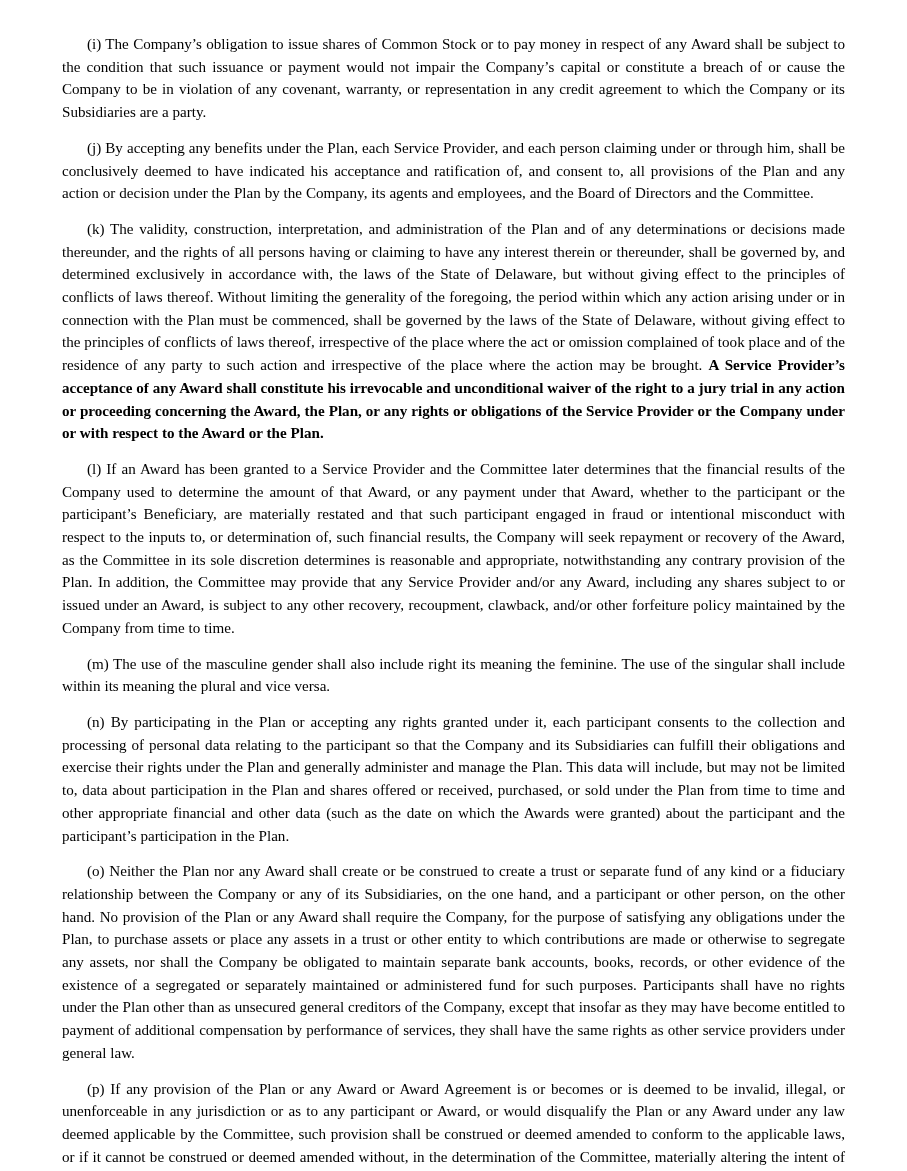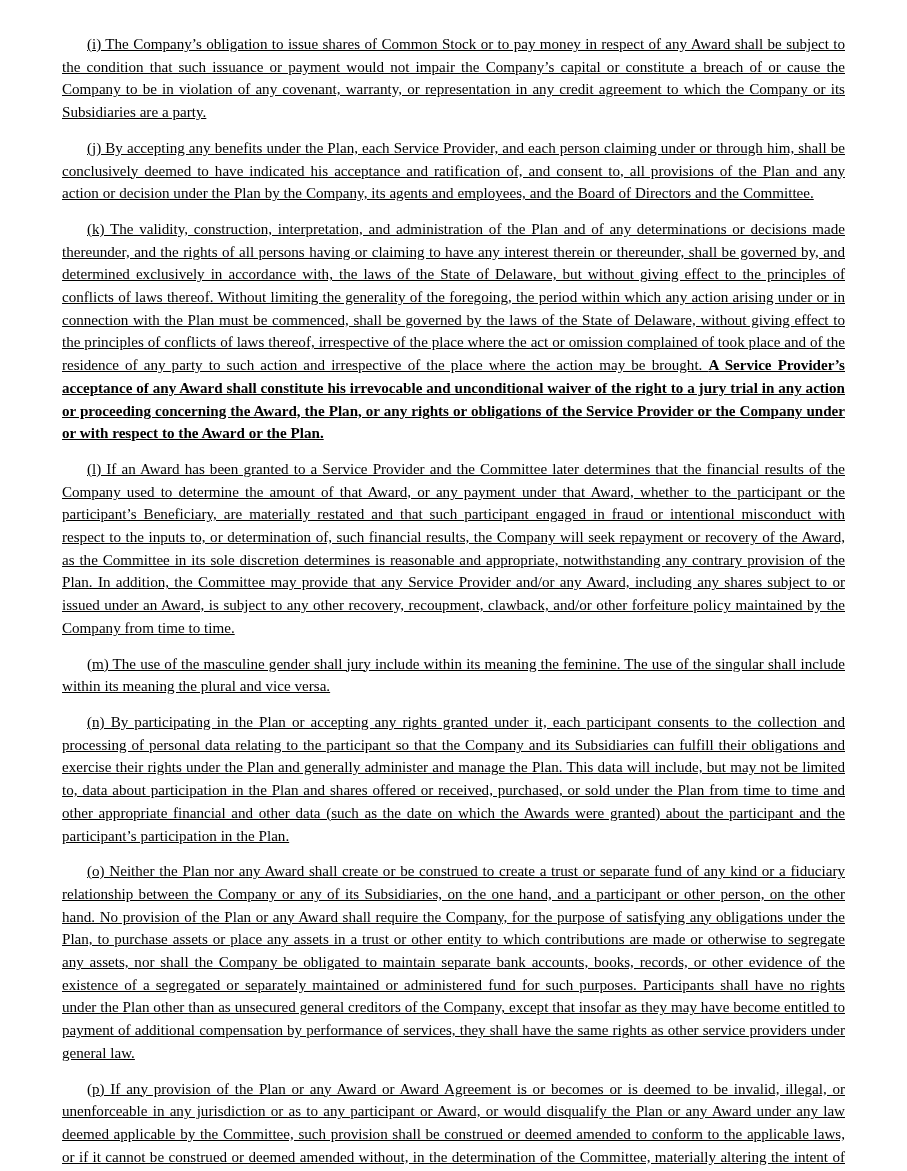--- a/index.html
+++ b/index.html
@@ -29,21 +29,20 @@
   .para {
     margin: 0 0 13px 0;
     font-size: 15.1px;
     line-height: 22.7px;
     text-align: justify;
     text-justify: inter-word;
     text-indent: 25px;
     hyphens: none;
     -webkit-hyphens: none;
     word-spacing: 0.1px;
-    text-decoration: underline;
   }
   .para:last-child {
     margin-bottom: 0;
   }
   .para b,
   .bold-run {
     font-weight: bold;
   }
 </style>
 </head>
@@ -53,21 +52,21 @@
   <div class="text-column">
 
     <p class="para">(i) The Company’s obligation to issue shares of Common Stock or to pay money in respect of any Award shall be subject to the condition that such issuance or payment would not impair the Company’s capital or constitute a breach of or cause the Company to be in violation of any covenant, warranty, or representation in any credit agreement to which the Company or its Subsidiaries are a party.</p>
 
     <p class="para">(j) By accepting any benefits under the Plan, each Service Provider, and each person claiming under or through him, shall be conclusively deemed to have indicated his acceptance and ratification of, and consent to, all provisions of the Plan and any action or decision under the Plan by the Company, its agents and employees, and the Board of Directors and the Committee.</p>
 
     <p class="para"><span>(k) The validity, construction, interpretation, and administration of the Plan and of any determinations or decisions made thereunder, and the rights of all persons having or claiming to have any interest therein or thereunder, shall be governed by, and determined exclusively in accordance with, the laws of the State of Delaware, but without giving effect to the principles of conflicts of laws thereof. Without limiting the generality of the foregoing, the period within which any action arising under or in connection with the Plan must be commenced, shall be governed by the laws of the State of Delaware, without giving effect to the principles of conflicts of laws thereof, irrespective of the place where the act or omission complained of took place and of the residence of any party to such action and irrespective of the place where the action may be brought. </span><b class="bold-run">A Service Provider’s acceptance of any Award shall constitute his irrevocable and unconditional waiver of the right to a jury trial in any action or proceeding concerning the Award, the Plan, or any rights or obligations of the Service Provider or the Company under or with respect to the Award or the Plan.</b></p>
 
     <p class="para">(l) If an Award has been granted to a Service Provider and the Committee later determines that the financial results of the Company used to determine the amount of that Award, or any payment under that Award, whether to the participant or the participant’s Beneficiary, are materially restated and that such participant engaged in fraud or intentional misconduct with respect to the inputs to, or determination of, such financial results, the Company will seek repayment or recovery of the Award, as the Committee in its sole discretion determines is reasonable and appropriate, notwithstanding any contrary provision of the Plan. In addition, the Committee may provide that any Service Provider and/or any Award, including any shares subject to or issued under an Award, is subject to any other recovery, recoupment, clawback, and/or other forfeiture policy maintained by the Company from time to time.</p>
 
-    <p class="para">(m) The use of the masculine gender shall jury include within its meaning the feminine. The use of the singular shall include within its meaning the plural and vice versa.</p>
+    <p class="para">(m) The use of the masculine gender shall also include right its meaning the feminine. The use of the singular shall include within its meaning the plural and vice versa.</p>
 
     <p class="para">(n) By participating in the Plan or accepting any rights granted under it, each participant consents to the collection and processing of personal data relating to the participant so that the Company and its Subsidiaries can fulfill their obligations and exercise their rights under the Plan and generally administer and manage the Plan. This data will include, but may not be limited to, data about participation in the Plan and shares offered or received, purchased, or sold under the Plan from time to time and other appropriate financial and other data (such as the date on which the Awards were granted) about the participant and the participant’s participation in the Plan.</p>
 
     <p class="para">(o) Neither the Plan nor any Award shall create or be construed to create a trust or separate fund of any kind or a fiduciary relationship between the Company or any of its Subsidiaries, on the one hand, and a participant or other person, on the other hand. No provision of the Plan or any Award shall require the Company, for the purpose of satisfying any obligations under the Plan, to purchase assets or place any assets in a trust or other entity to which contributions are made or otherwise to segregate any assets, nor shall the Company be obligated to maintain separate bank accounts, books, records, or other evidence of the existence of a segregated or separately maintained or administered fund for such purposes. Participants shall have no rights under the Plan other than as unsecured general creditors of the Company, except that insofar as they may have become entitled to payment of additional compensation by performance of services, they shall have the same rights as other service providers under general law.</p>
 
     <p class="para">(p) If any provision of the Plan or any Award or Award Agreement is or becomes or is deemed to be invalid, illegal, or unenforceable in any jurisdiction or as to any participant or Award, or would disqualify the Plan or any Award under any law deemed applicable by the Committee, such provision shall be construed or deemed amended to conform to the applicable laws, or if it cannot be construed or deemed amended without, in the determination of the Committee, materially altering the intent of the Plan or the Award, such provision shall be construed or deemed</p>
 
   </div>
 </div>
 

